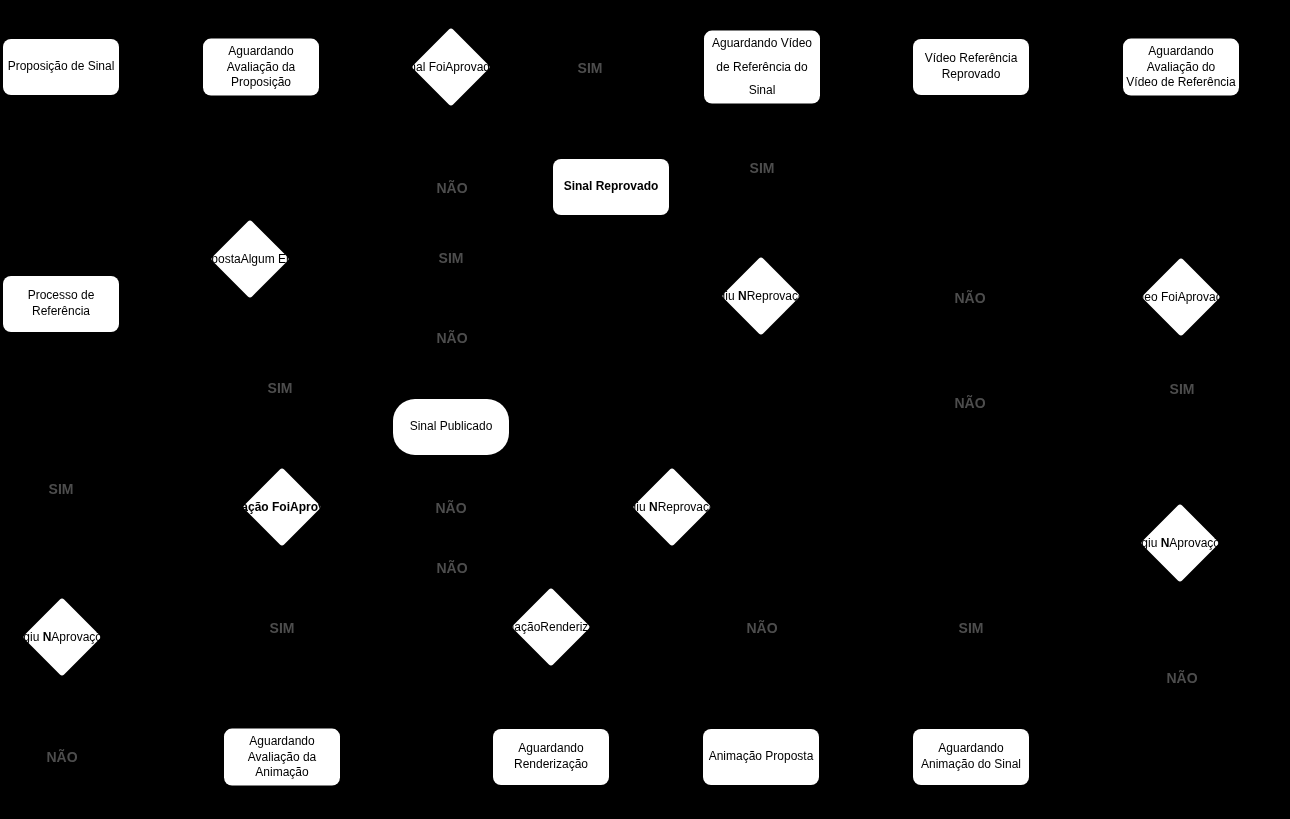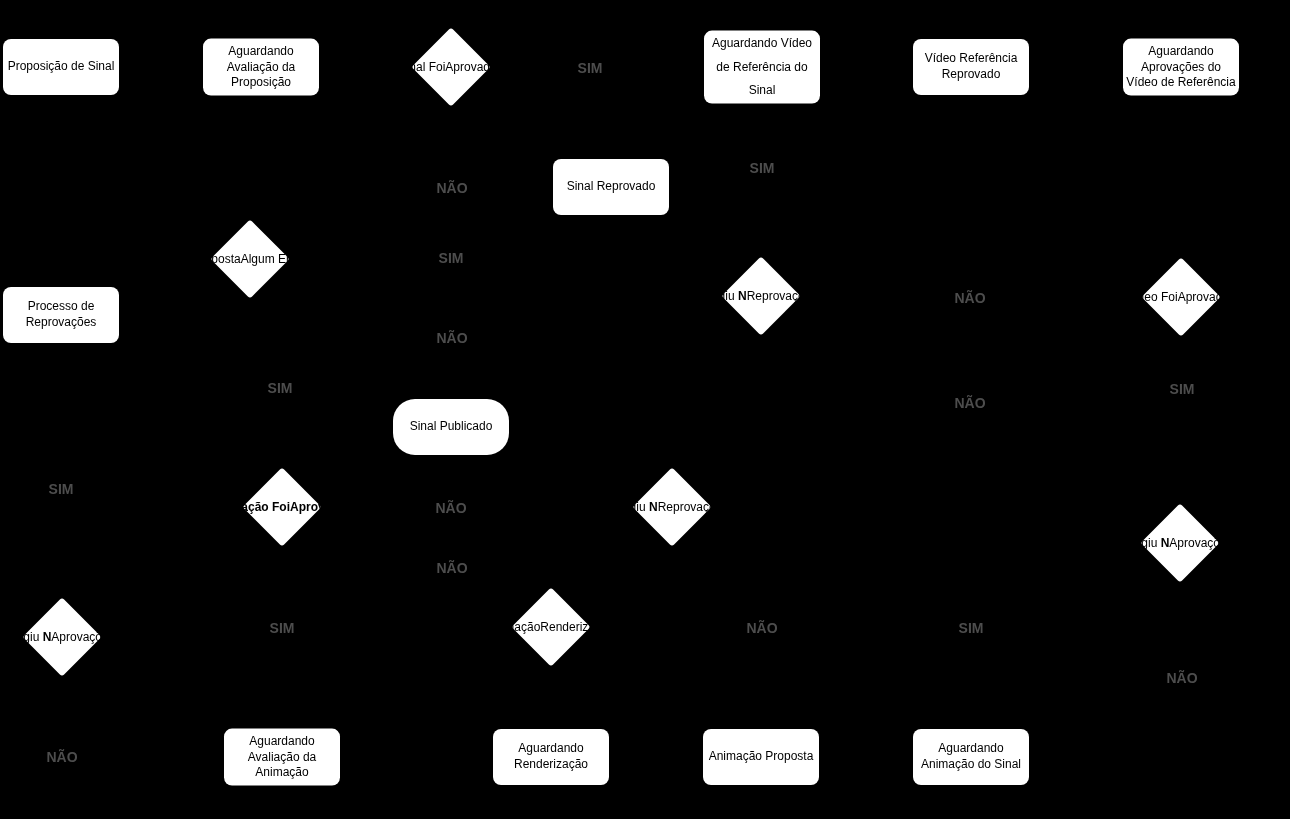--- a/index.html
+++ b/index.html
@@ -88,29 +88,29 @@
       <div class="line">Aguardando Vídeo</div>
       <div class="line">de Referência do</div>
       <div class="line">Sinal</div>
     </div>
     <div class="state" style="left: 971px; top: 67px; justify-content: center;">
       <div class="line">Vídeo Referência</div>
       <div class="line">Reprovado</div>
     </div>
     <div class="state" style="left: 1181px; top: 67px;">
       <div class="line">Aguardando</div>
-      <div class="line">Aprovações do</div>
+      <div class="line">Avaliação do</div>
       <div class="line">Vídeo de Referência</div>
     </div>
-    <div class="state" style="left: 611px; top: 187px;">
+    <div class="state" style="left: 611px; top: 187px; font-weight: bold;">
       <div class="line">Sinal Reprovado</div>
     </div>
-    <div class="state" style="left: 61px; top: 315px;">
+    <div class="state" style="left: 61px; top: 304px;">
       <div class="line">Processo de</div>
-      <div class="line">Reprovações</div>
+      <div class="line">Referência</div>
     </div>
     <div class="state" style="left: 451px; top: 427px; border-radius: 22px;">
       <div class="line">Sinal Publicado</div>
     </div>
     <div class="state" style="left: 282px; top: 757px;">
       <div class="line">Aguardando</div>
       <div class="line">Avaliação da</div>
       <div class="line">Animação</div>
     </div>
     <div class="state" style="left: 551px; top: 757px;">

